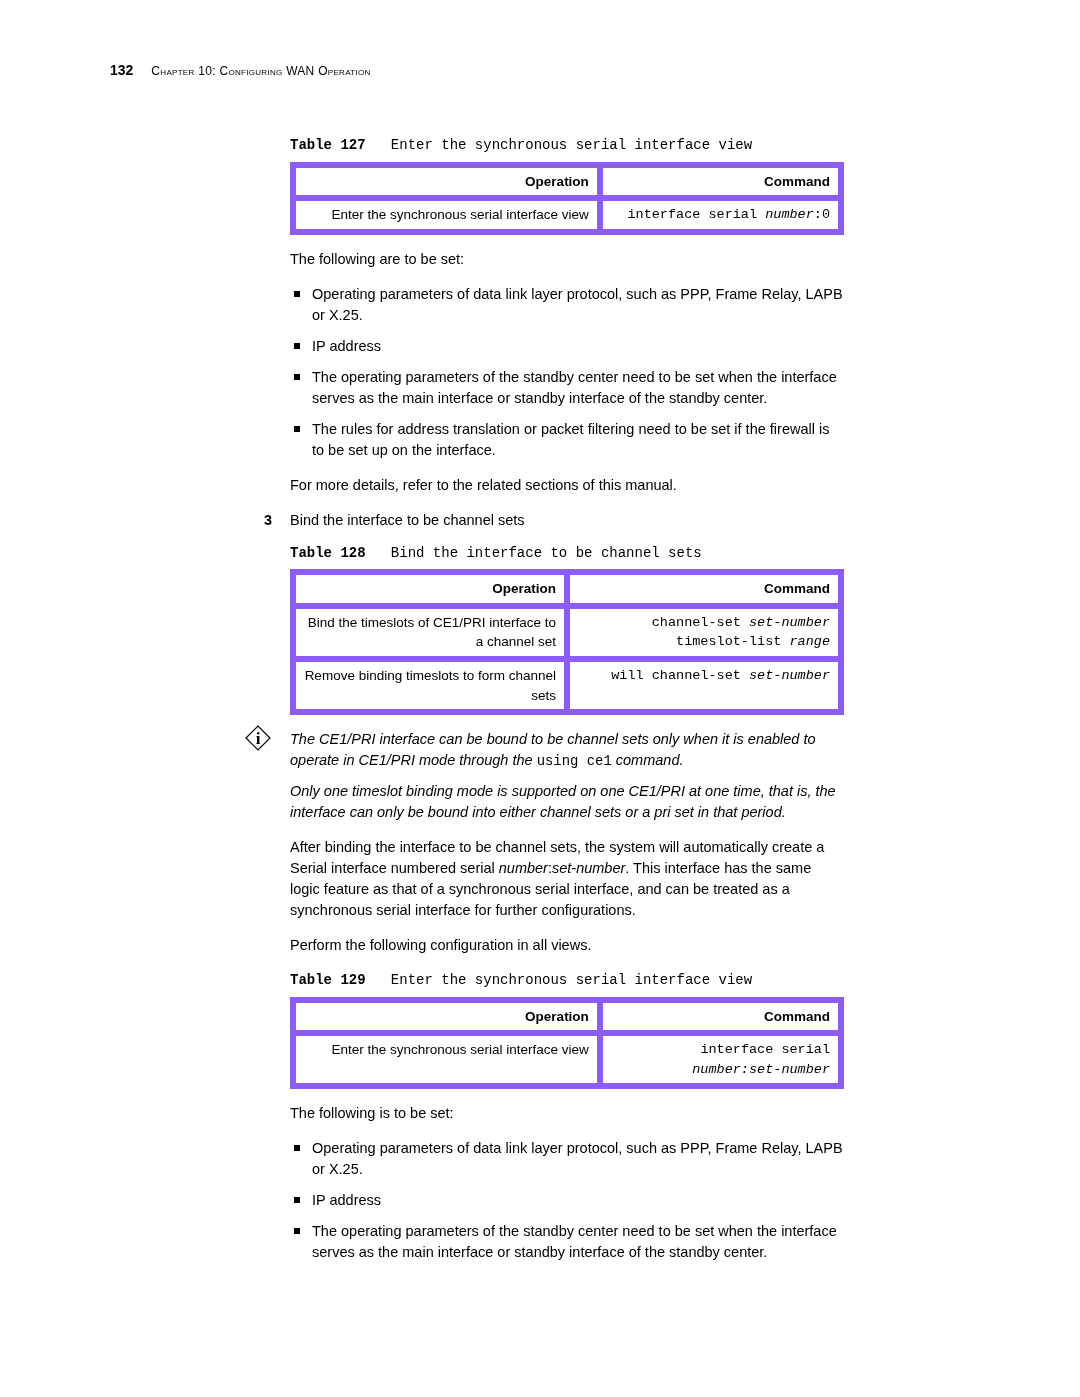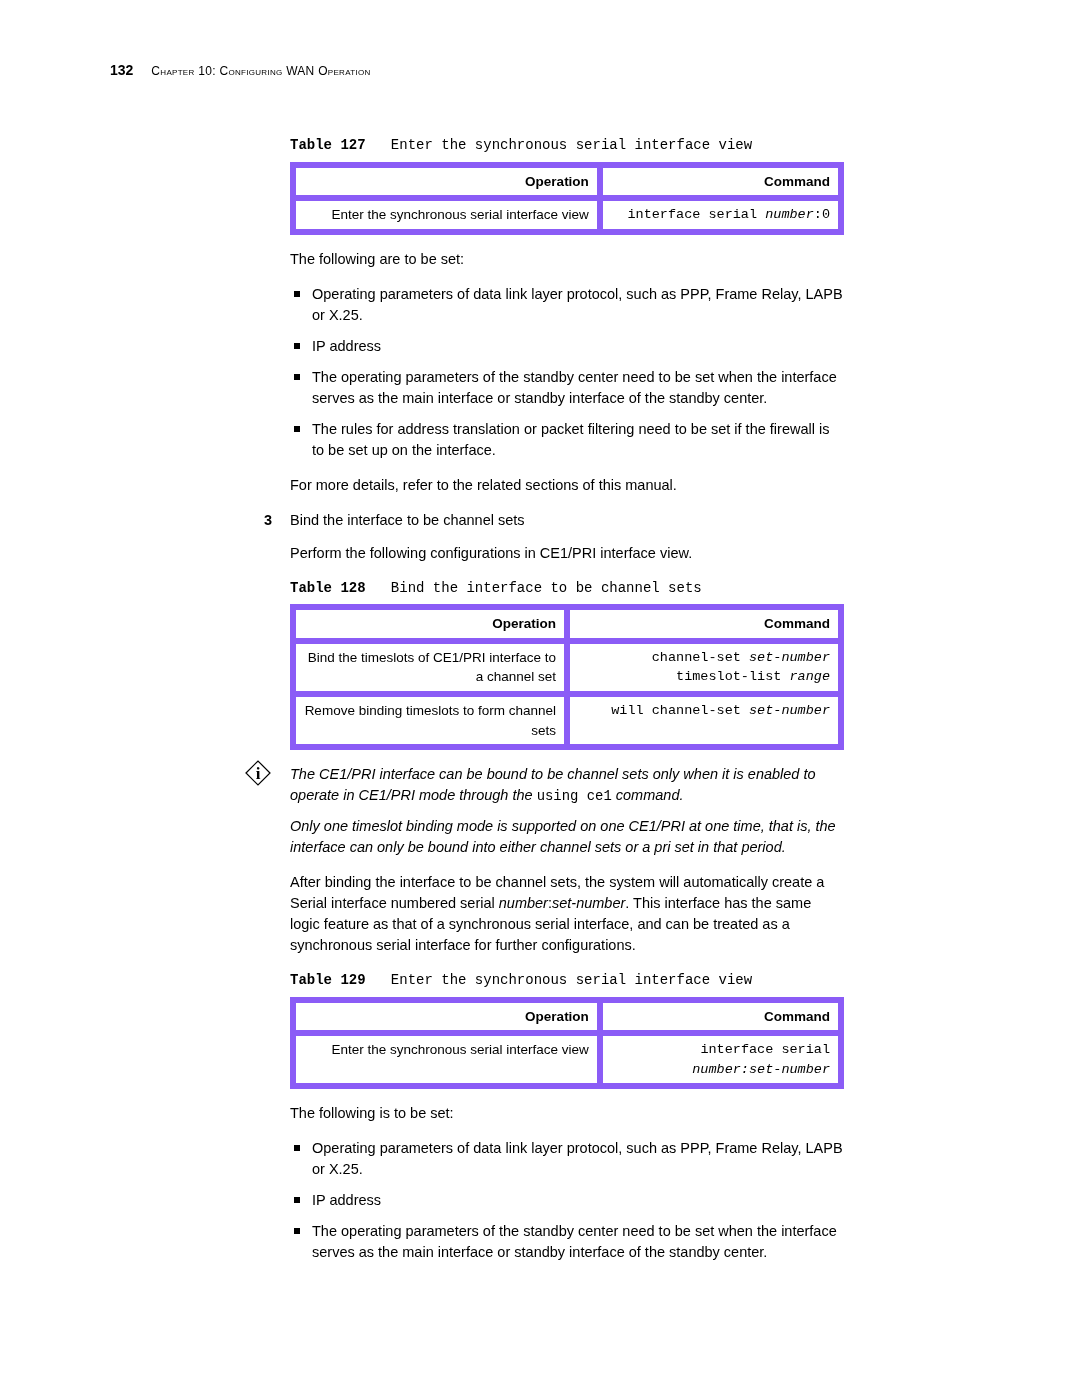--- a/index.html
+++ b/index.html
@@ -138,21 +138,20 @@
       <li>The operating parameters of the standby center need to be set when the interface serves as the main interface or standby interface of the standby center.</li>
       <li>The rules for address translation or packet filtering need to be set if the firewall is to be set up on the interface.</li>
     </ul>
 
     <p>For more details, refer to the related sections of this manual.</p>
 
     <div class="step-row">
       <span class="step-num">3</span>
       <span>Bind the interface to be channel sets</span>
     </div>
-    <p>Perform the following configurations in CE1/PRI interface view.</p>
 
     <div class="tbl-caption">
       <span class="bold">Table 128</span>&nbsp;&nbsp;&nbsp;<span>Bind the interface to be channel sets</span>
     </div>
     <table class="cmd">
       <tbody>
           <tr>
         <th style="width:50%">Operation</th>
         <th>Command</th>
       </tr>
@@ -179,20 +178,21 @@
         <span>The CE1/PRI interface can be bound to be channel sets only when it is enabled to operate in CE1/PRI mode through the </span><span class="mono-inline" style="font-style:normal">using ce1</span><span> command.</span>
       </span>
     </div>
 
     <p class="italic">Only one timeslot binding mode is supported on one CE1/PRI at one time, that is, the interface can only be bound into either channel sets or a pri set in that period.</p>
 
     <p>
       <span>After binding the interface to be channel sets, the system will automatically create a Serial interface numbered </span><span class="bold">serial</span><span> </span><span class="italic">number</span><span class="bold">:</span><span class="italic">set-number</span><span>. This interface has the same logic feature as that of a synchronous serial interface, and can be treated as a synchronous serial interface for further configurations.</span>
     </p>
 
+    <p>Perform the following configuration in all views.</p>
 
     <div class="tbl-caption">
       <span class="bold">Table 129</span>&nbsp;&nbsp;&nbsp;<span>Enter the synchronous serial interface view</span>
     </div>
     <table class="cmd">
       <tbody>
           <tr>
         <th style="width:56%">Operation</th>
         <th>Command</th>
       </tr>

